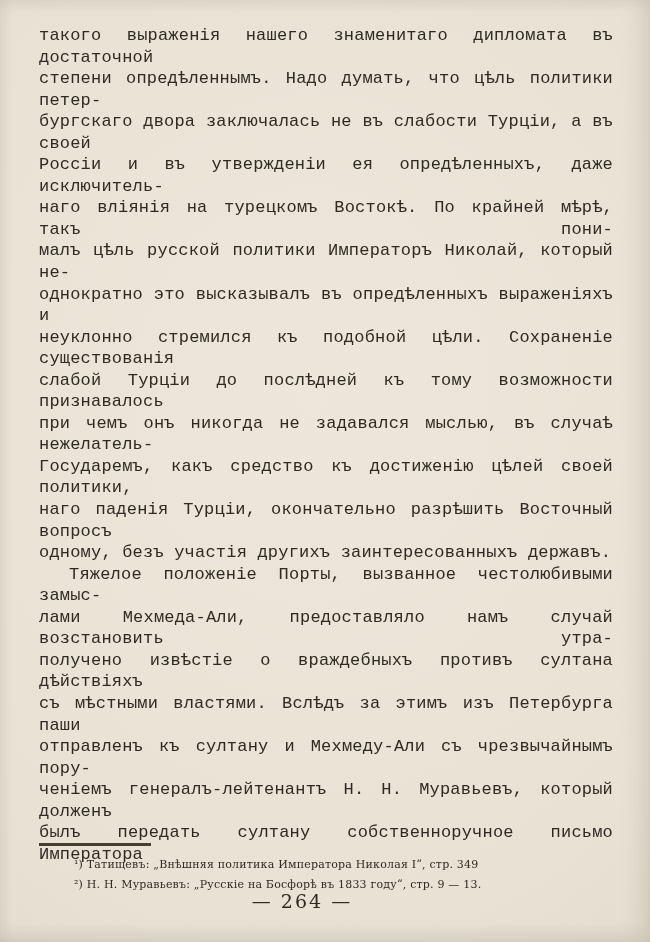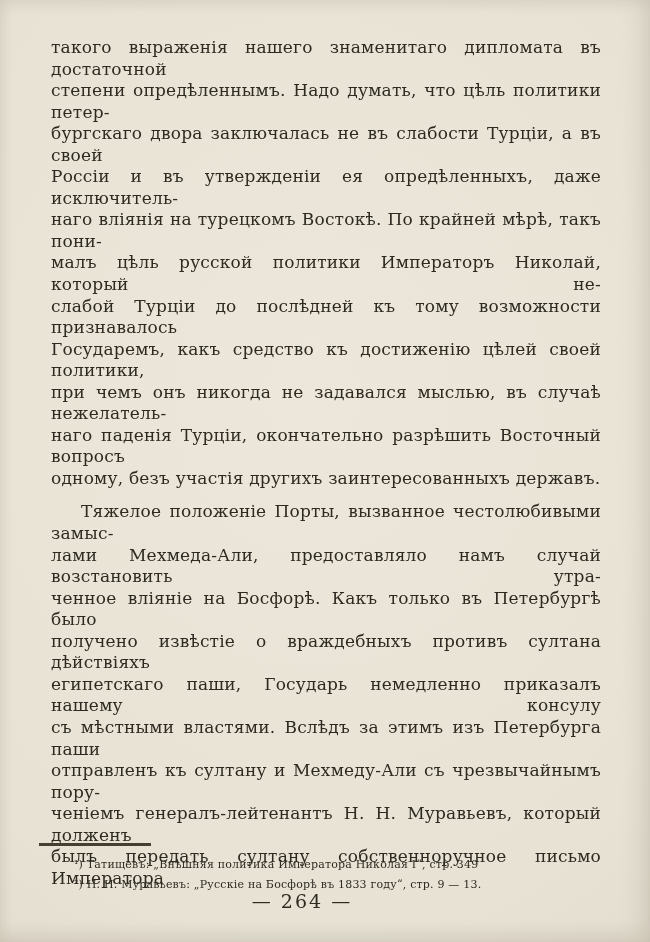--- a/index.html
+++ b/index.html
@@ -20,21 +20,21 @@
     box-shadow:
       inset -12px 0 20px rgba(62, 52, 32, 0.08),
       inset 0 -10px 16px rgba(62, 52, 32, 0.06),
       inset 4px 4px 12px rgba(62, 52, 32, 0.04);
     overflow: hidden;
   }
   .text-block {
     position: absolute;
     left: 39px; top: 25px; width: 574px;
   }
-  .paragraph { margin: 12px; }
+  .paragraph { margin: 0; font-family: Liberation Mono, monospace; }
   .line {
     font-size: 17px;
     line-height: 21.55px;
     letter-spacing: 0.2px;
     text-align: justify;
     text-align-last: justify;
     white-space: normal;
   }
   .line.lastline { text-align-last: left; }
   .line.firstline { text-indent: 30px; }
@@ -66,32 +66,32 @@
 
 <div class="page">
   <main class="text-block">
       <div class="paragraph">
         <div class="line">такого выраженія нашего знаменитаго дипломата въ достаточной</div>
         <div class="line">степени опредѣленнымъ. Надо думать, что цѣль политики петер-</div>
         <div class="line">бургскаго двора заключалась не въ слабости Турціи, а въ своей</div>
         <div class="line">Россіи и въ утвержденіи ея опредѣленныхъ, даже исключитель-</div>
         <div class="line">наго вліянія на турецкомъ Востокѣ. По крайней мѣрѣ, такъ пони-</div>
         <div class="line">малъ цѣль русской политики Императоръ Николай, который не-</div>
+        <div class="line">однократно это высказывалъ въ опредѣленныхъ выраженіяхъ и</div>
+        <div class="line">неуклонно стремился къ подобной цѣли. Сохраненіе существованія</div>
         <div class="line">слабой Турціи до послѣдней къ тому возможности признавалось</div>
+        <div class="line">при чемъ онъ никогда не задавался мыслью, въ случаѣ нежелатель-</div>
         <div class="line">Государемъ, какъ средство къ достиженію цѣлей своей политики,</div>
-        <div class="line">при чемъ онъ никогда не задавался мыслью, въ случаѣ нежелатель-</div>
         <div class="line">наго паденія Турціи, окончательно разрѣшить Восточный вопросъ</div>
         <div class="line lastline">одному, безъ участія другихъ заинтересованныхъ державъ.</div>
       </div>
       <div class="paragraph">
         <div class="line firstline">Тяжелое положеніе Порты, вызванное честолюбивыми замыс-</div>
         <div class="line">лами Мехмеда-Али, предоставляло намъ случай возстановить утра-</div>
-        <div class="line">ченное вліяніе на Босфорѣ. Какъ только въ Петербургѣ было</div>
         <div class="line">получено извѣстіе о враждебныхъ противъ султана дѣйствіяхъ</div>
-        <div class="line">египетскаго паши, Государь немедленно приказалъ нашему консулу</div>
         <div class="line">съ мѣстными властями. Вслѣдъ за этимъ изъ Петербурга паши</div>
         <div class="line">отправленъ къ султану и Мехмеду-Али съ чрезвычайнымъ пору-</div>
         <div class="line">ченіемъ генералъ-лейтенантъ Н. Н. Муравьевъ, который долженъ</div>
         <div class="line">былъ передать султану собственноручное письмо Императора</div>
       </div>
     </main>
   <div class="footnote-area">
     <div class="footnote-sep"></div>
     <div class="footnotes">
         <div class="footnote">¹) Татищевъ: „Внѣшняя политика Императора Николая I“, стр. 349</div>

